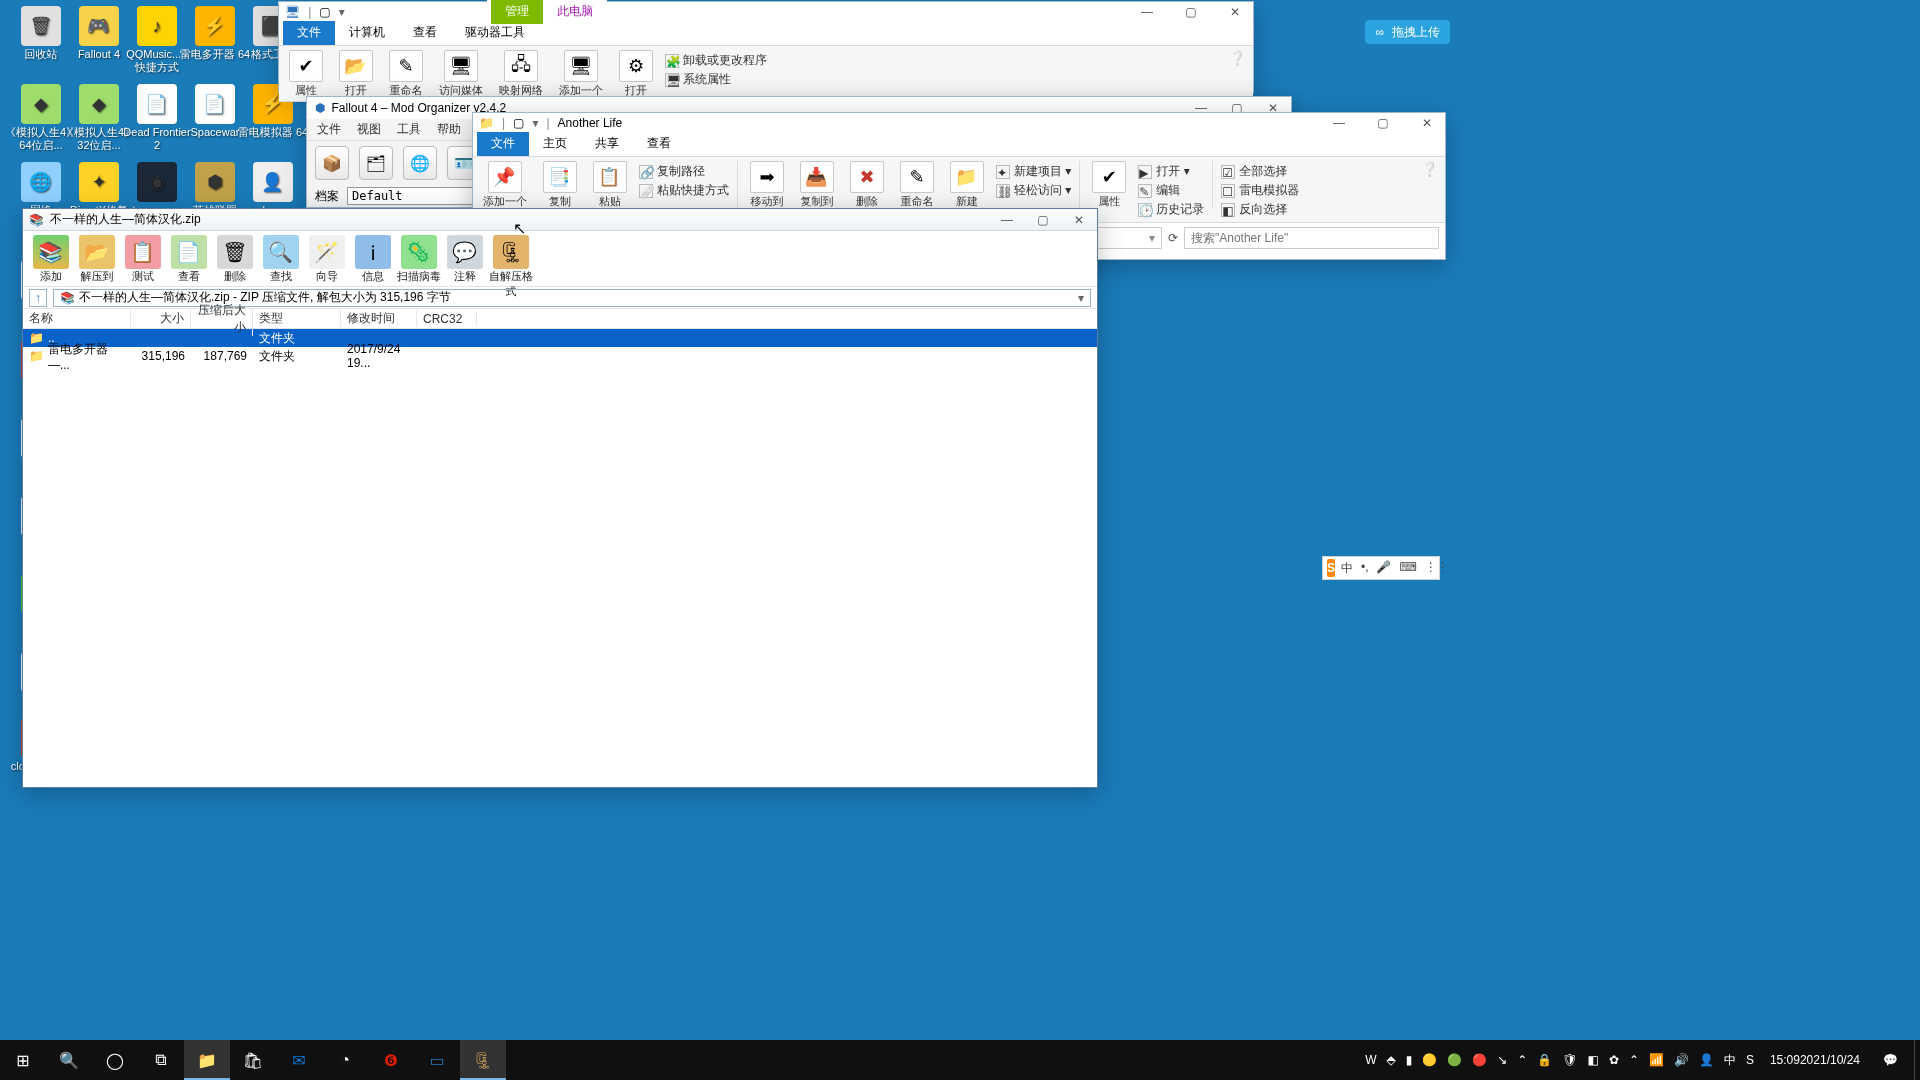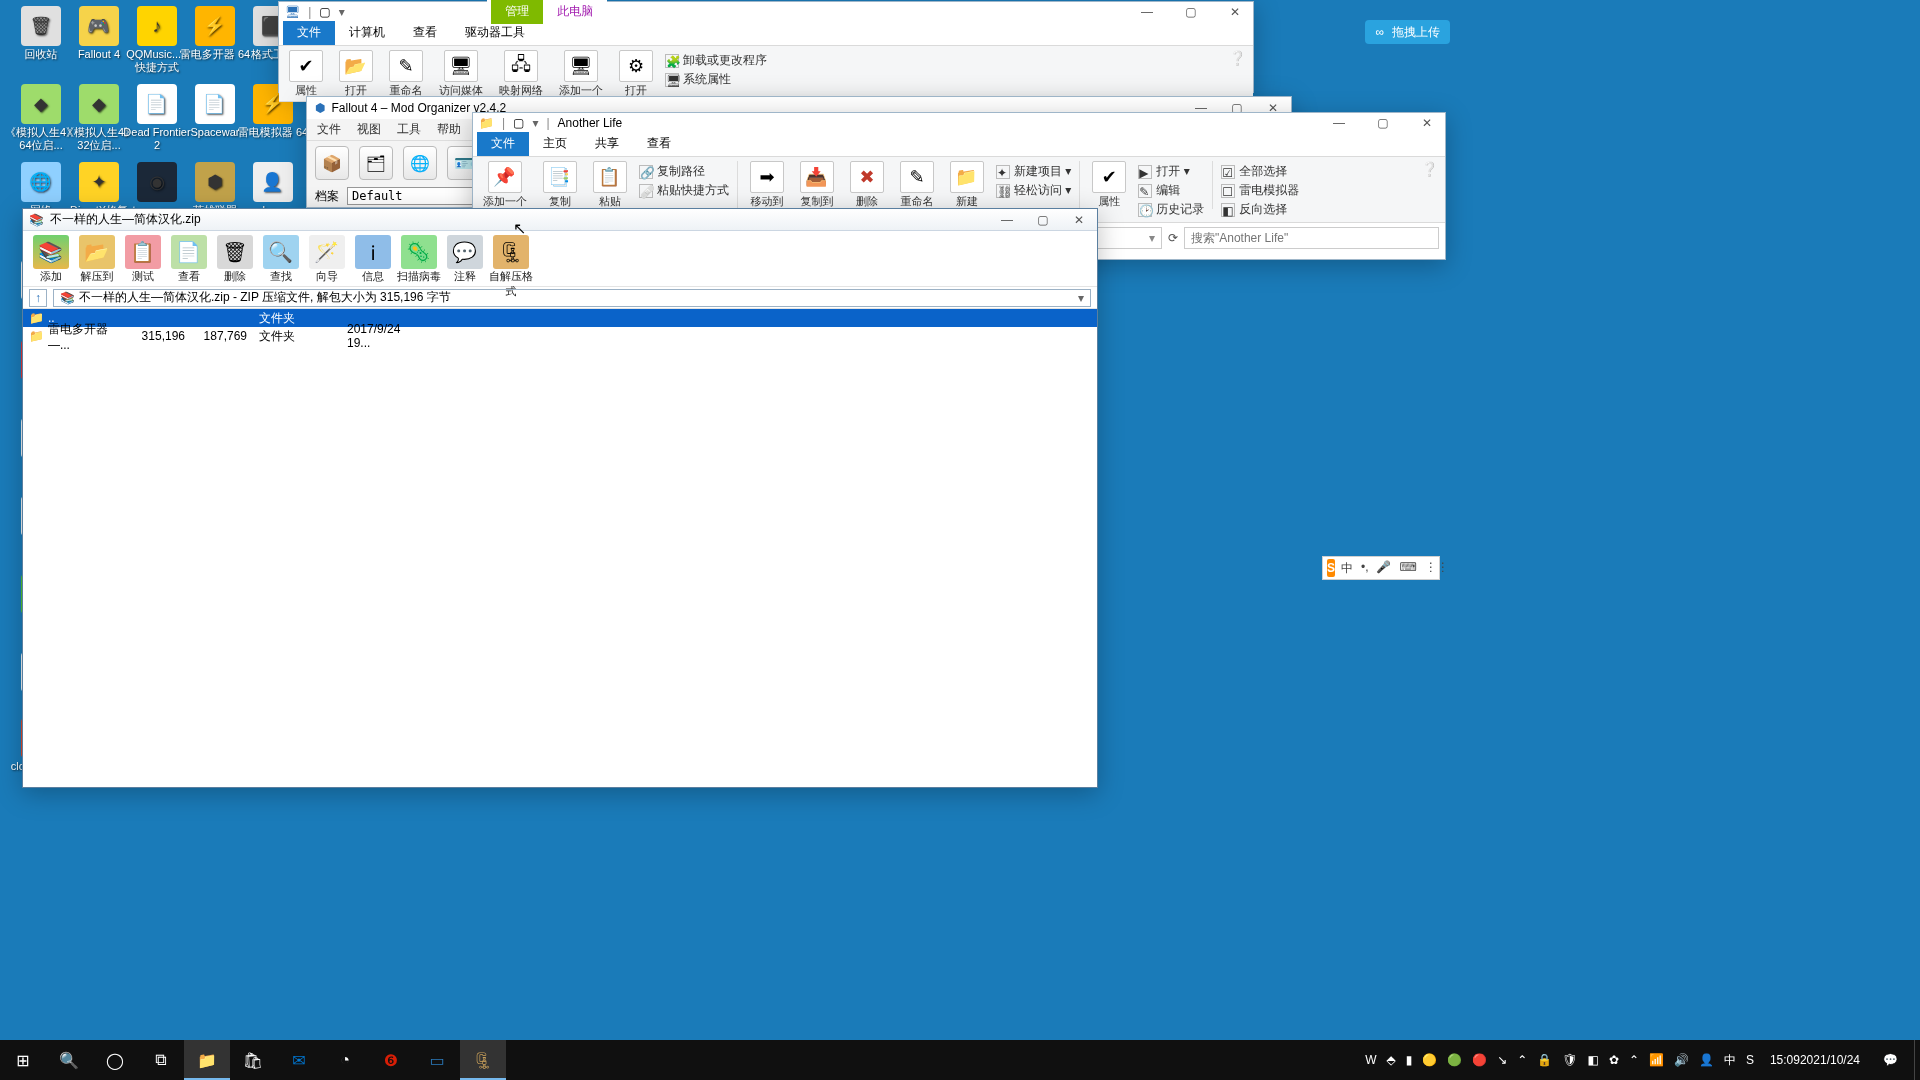--- a/index.html
+++ b/index.html
@@ -450,20 +450,28 @@
       </div>
     </div>
   <div class="path">
     <div class="up">↑</div>
     <div class="pbox">
       <span style="color:#9b4a1e">📚</span>
       <span>不一样的人生—简体汉化.zip - ZIP 压缩文件, 解包大小为 315,196 字节</span>
       <span style="margin-left:auto;color:#666">▾</span>
     </div>
   </div>
+  <div class="cols" id="wr-cols">
+      <div class="c-name">名称</div>
+      <div class="c-size">大小</div>
+      <div class="c-csize">压缩后大小</div>
+      <div class="c-type">类型</div>
+      <div class="c-time">修改时间</div>
+      <div class="c-crc">CRC32</div>
+    </div>
   <div class="rows" id="wr-rows">
       <div class="row sel">
         <div class="c-name">
           <span>📁</span>
           <span>..</span>
         </div>
         <div class="c-size"></div>
         <div class="c-csize"></div>
         <div class="c-type">文件夹</div>
         <div class="c-time"></div>

